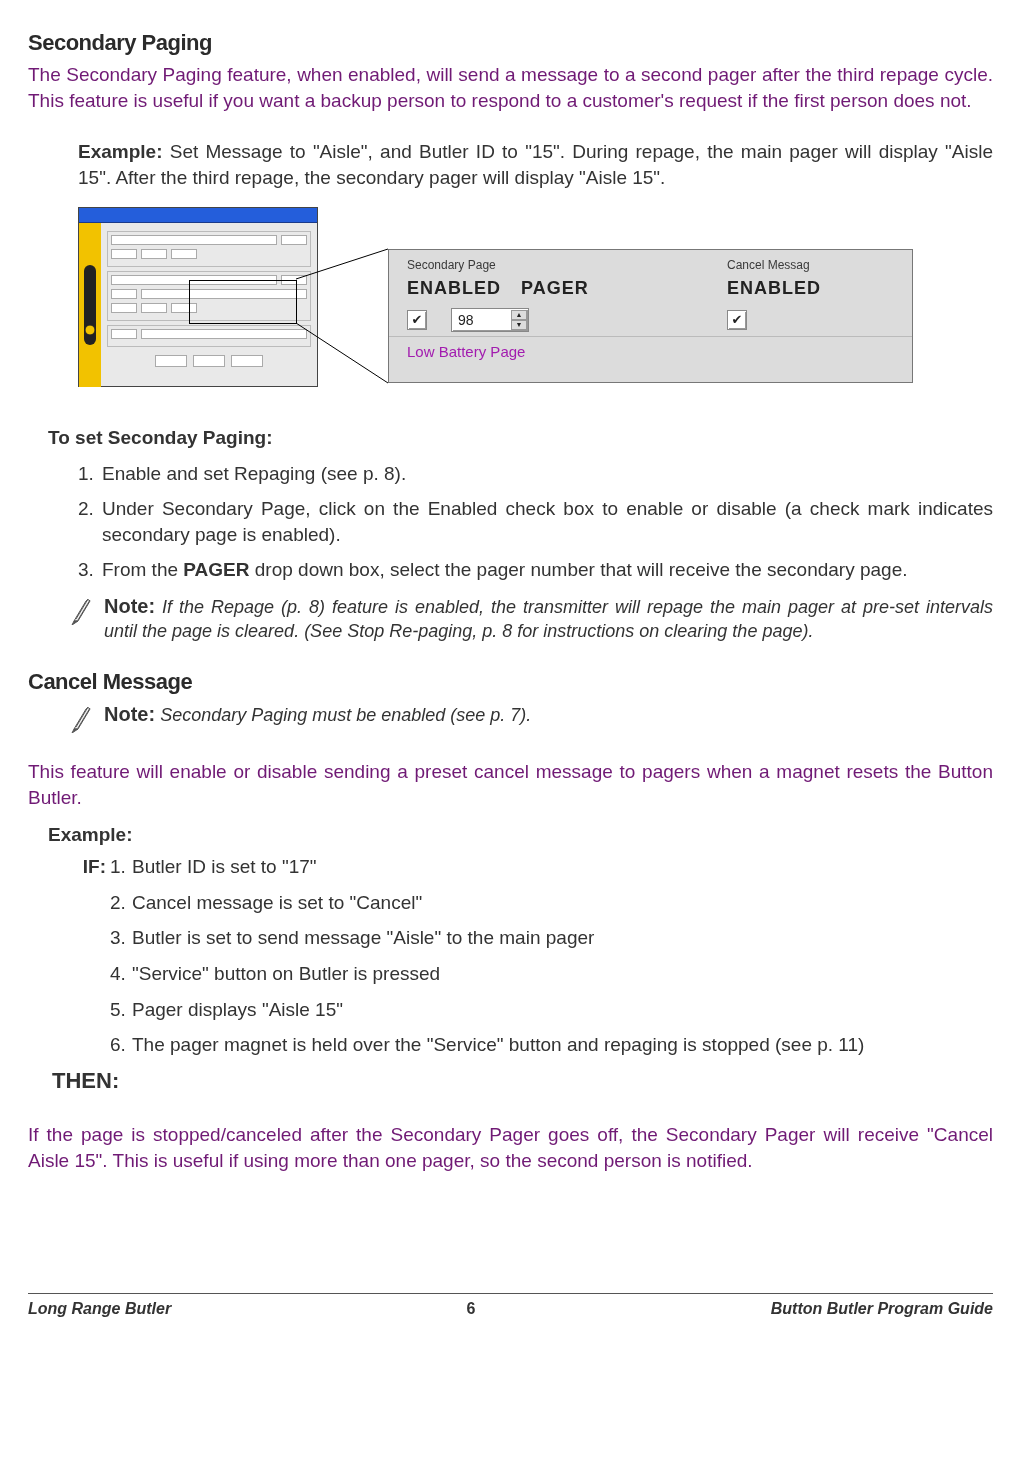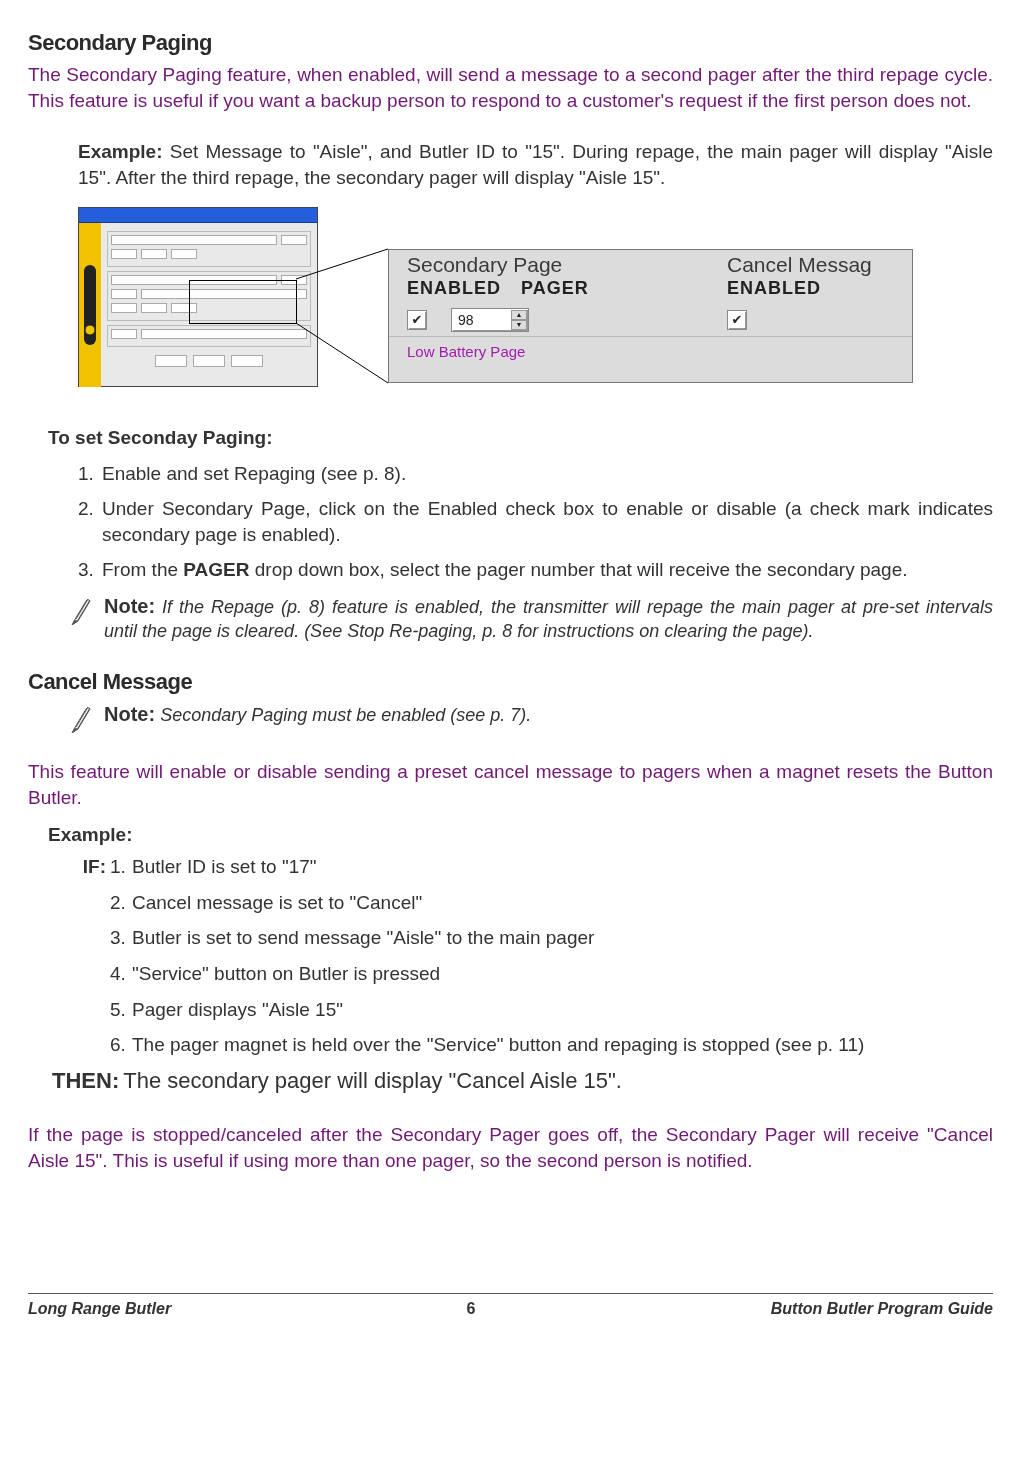--- a/index.html
+++ b/index.html
@@ -105,21 +105,21 @@
     display: flex;
     padding: 0 18px;
     font-family: Verdana, Arial, sans-serif;
     font-size: 15px;
     color: #444;
   }
   .col { display:flex; flex-direction:column; }
   .colA { flex: 0 0 260px; }
   .colB { flex: 1; }
   .label-row { height: 22px; display:flex; align-items:center; gap: 22px;}
-  .label-cell { font-size:21px; color:#3a3a3a; }
+  .label-cell { font-size:12px; color:#3a3a3a; }
   .bold-row { display:flex; gap: 20px; align-items:center; height:26px;}
   .bold-text { font-weight:bold; font-size:18px; letter-spacing:1px; color:#222;}
   .ctrl-row { display:flex; gap: 24px; align-items:center; height:32px; margin-top:2px;}
   .checkbox {
     width: 18px; height: 18px; background:#fff; border:1px solid #888;
     display:flex; align-items:center; justify-content:center;
     box-shadow: inset 1px 1px 0 #fff, inset -1px -1px 0 #999;
   }
   .checkbox .mark { font-size:13px; color:#222; line-height:1;}
   .spinner {
@@ -446,21 +446,20 @@
     </div>
   <div class="if-row">
       <span class="if-label"></span>
       <span class="if-num">6.</span>
       <span class="if-text">The pager magnet is held over the "Service" button and repaging is stopped (see p. 11)</span>
     </div>
 </div>
 
 <div class="then-row">
   <span class="then-label">THEN:</span>
-  <span>The secondary pager will display "Cancel Aisle 15".</span>
 </div>
 
 <p class="body-text" style="margin-top:28px;">If the page is stopped/canceled after the Secondary Pager goes off, the Secondary Pager will receive "Can­cel Aisle 15". This is useful if using more than one pager, so the second person is notified.</p>
 
 <div class="footer">
   <span>Long Range Butler</span>
   <span class="center">6</span>
   <span>Button Butler Program Guide</span>
 </div>
 

